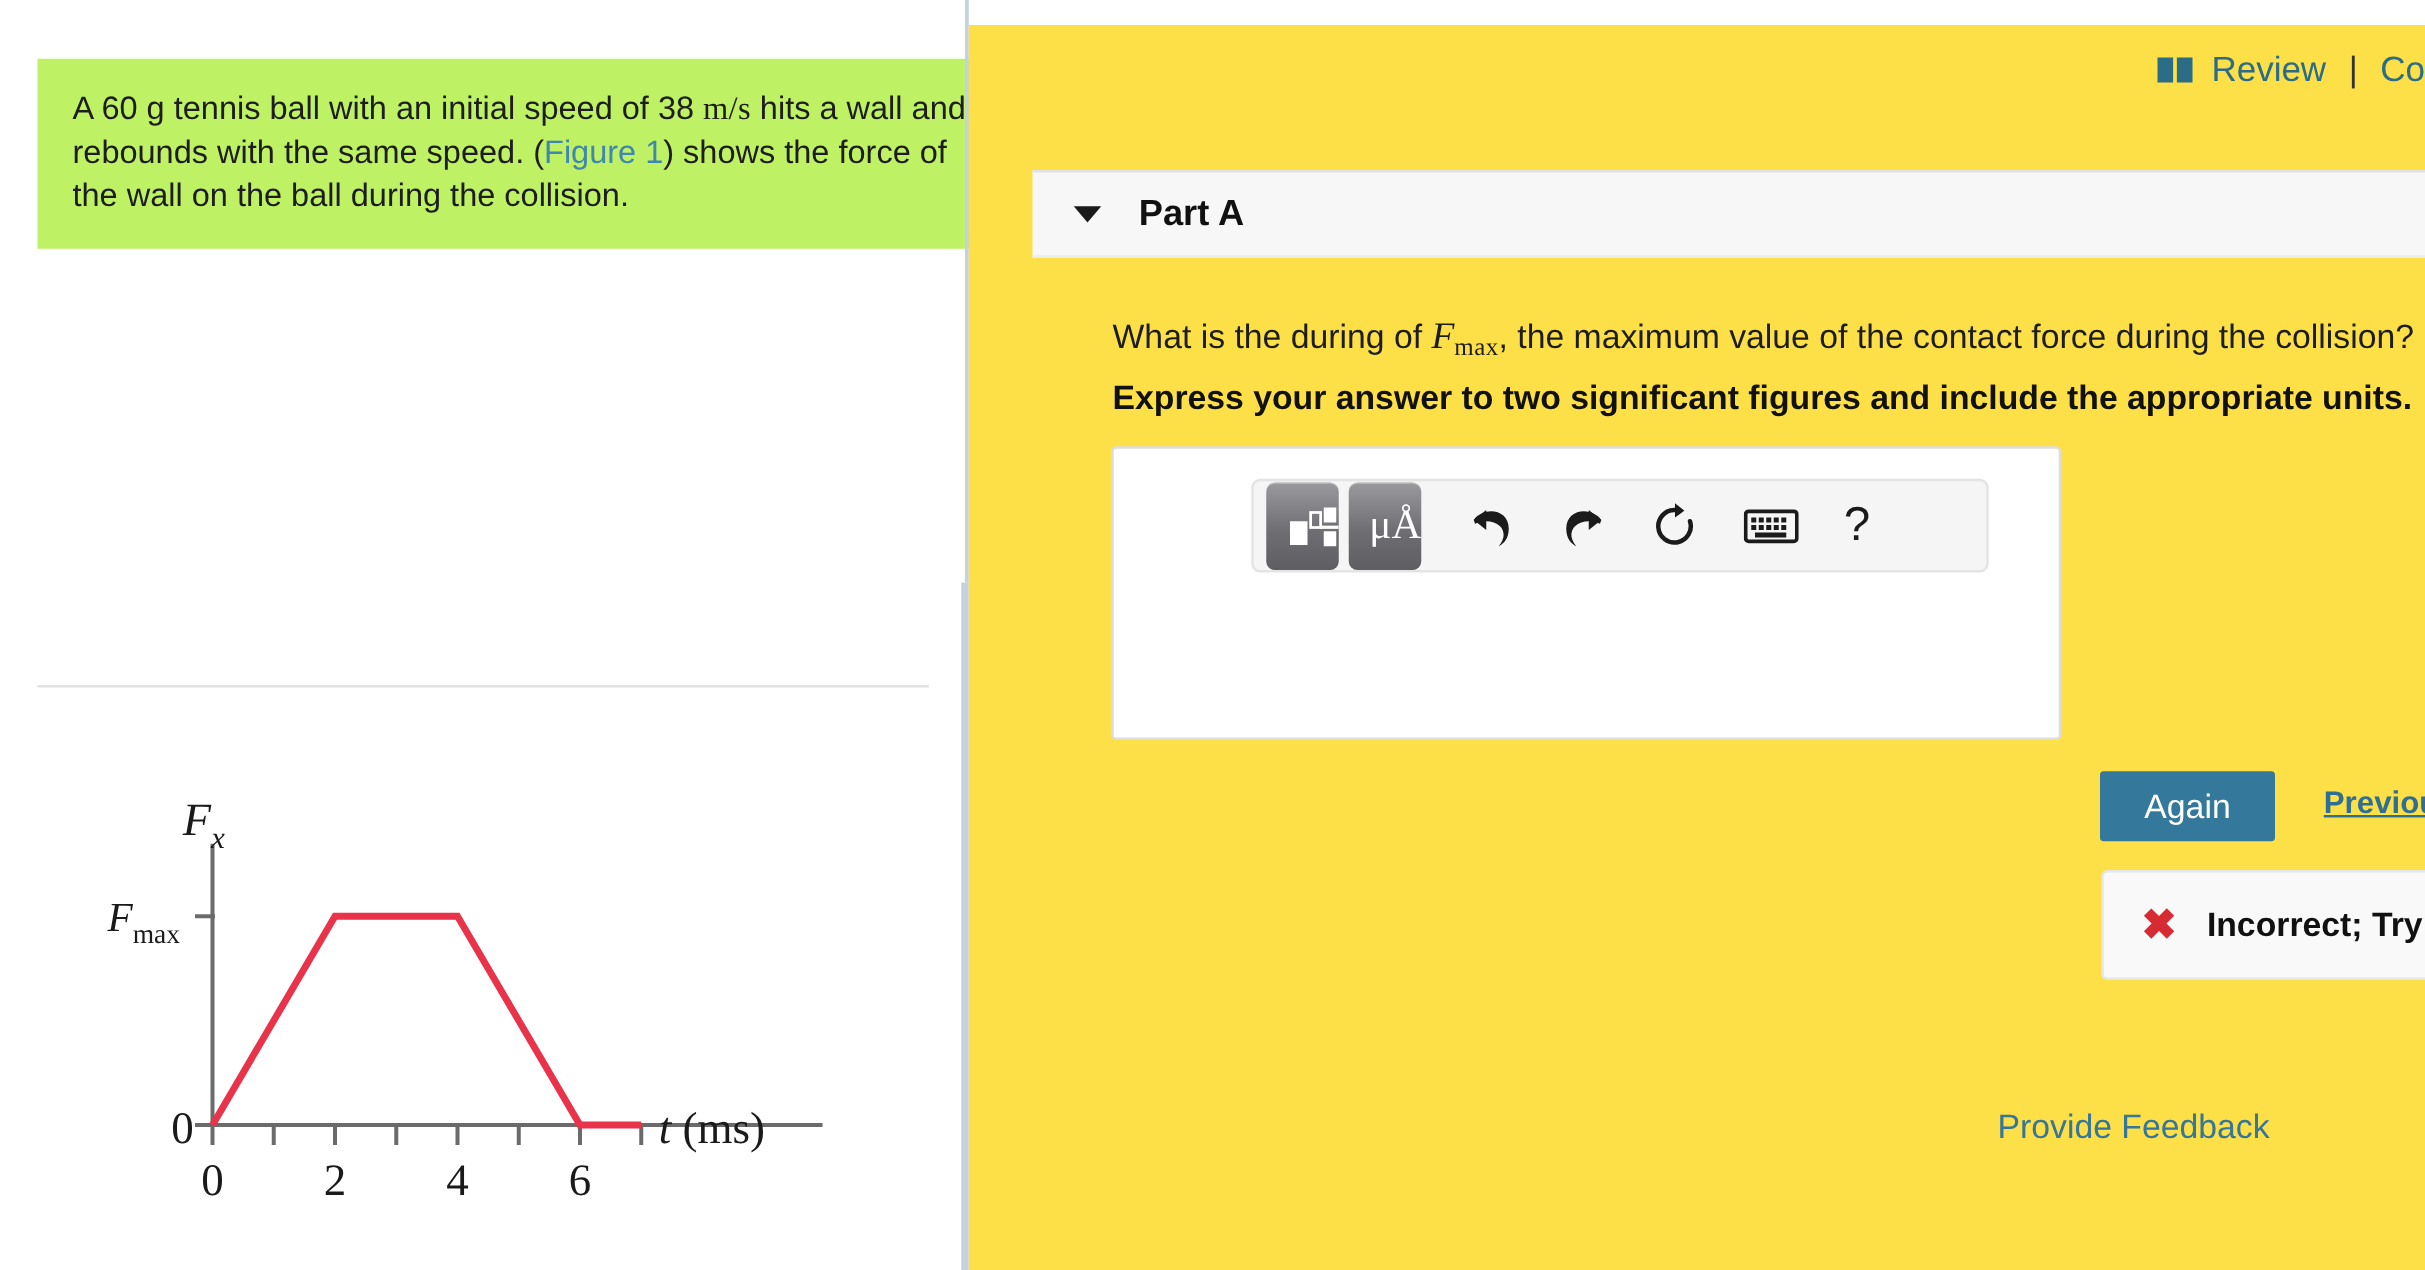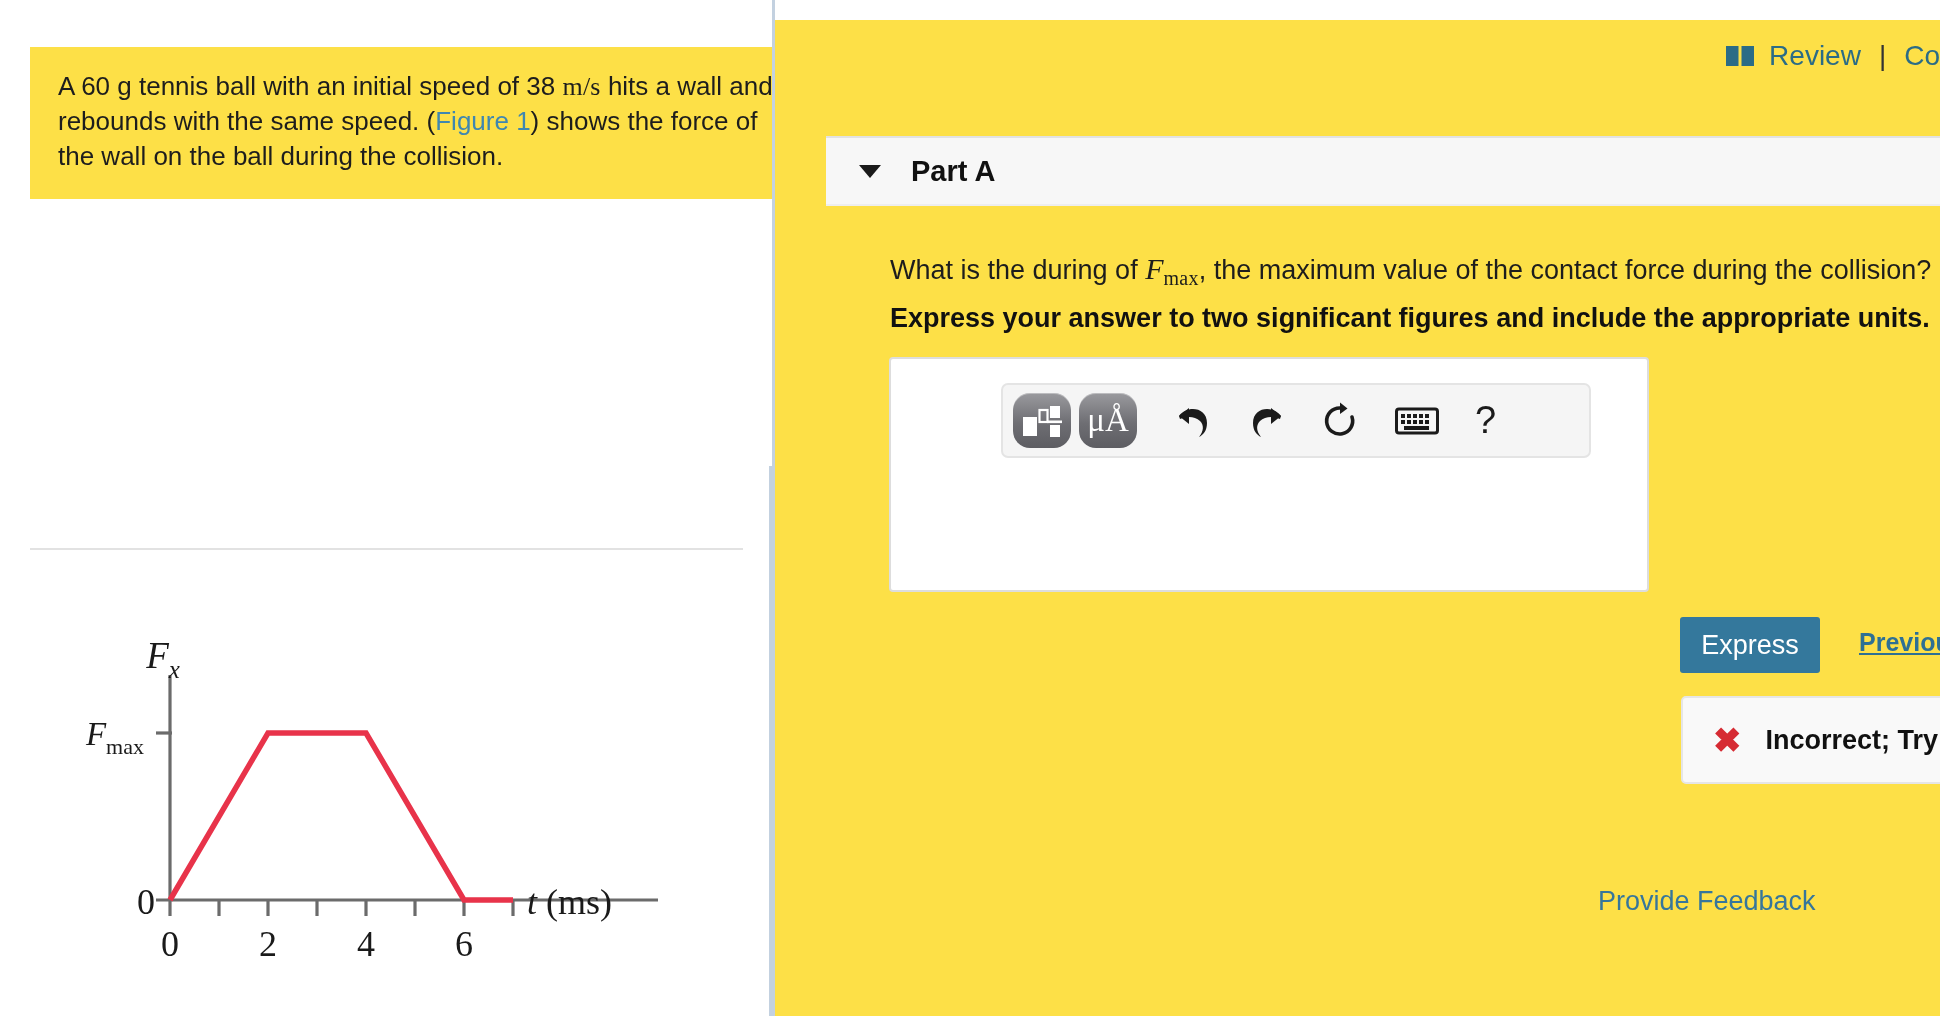--- a/index.html
+++ b/index.html
@@ -23,21 +23,21 @@
     width: 773px;
     height: 1016px;
     background: #ffffff;
   }
 
   #problem-statement {
     position: absolute;
     left: 30px;
     top: 47px;
     width: 787px;
-    background: #fde047;
+    background: #bef264;
     padding: 22px 28px 26px 28px;
     box-sizing: border-box;
   }
   #problem-statement .ptext {
     font-size: 26px;
     line-height: 1.32;
     color: #1d1d1d;
     font-family: "Liberation Sans", sans-serif;
   }
   .mathfrac {
@@ -230,26 +230,26 @@
     width: 590px;
     height: 75px;
     background: #f5f5f5;
     border: 2px solid #e4e4e4;
     border-radius: 7px;
     display: flex;
     align-items: center;
     box-sizing: border-box;
   }
   .tool-sq {
-    width: 58px; height: 55px;
-    border-radius: 17px;
+    width: 58px; height: 70px;
+    border-radius: 7px;
     background: linear-gradient(to bottom, #9a9a9e 0%, #6e6e73 55%, #5d5d62 100%);
     display: flex;
     align-items: center;
-    justify-content: center;
+    justify-content: flex-end;
     cursor: pointer;
     box-shadow: inset 0 1px 0 rgba(255,255,255,.35);
   }
   #tool-template { margin-left: 10px; }
   #tool-units { margin-left: 8px; }
   .tool-ic {
     display: flex;
     align-items: center;
     justify-content: center;
     cursor: pointer;
@@ -510,21 +510,21 @@
           <rect x="30" y="14" width="4" height="4" fill="#1b1b1b"></rect>
           <rect x="9" y="20" width="25" height="4" fill="#1b1b1b"></rect>
         </svg>
       </div>
 
       <div class="tool-ic" id="tool-help">?</div>
     </div>
 
   </div>
 
-  <button id="submit-button">Express</button>
+  <button id="submit-button">Again</button>
   <div class="answer-link" id="prev-answers-link">Previous Answers</div>
 
   <div id="feedback-box">
     <div id="feedback-icon">✖</div>
     <div id="feedback-text">Incorrect; Try Again; 14 attempts remaining</div>
   </div>
 
   <div id="provide-feedback-link">Provide Feedback</div>
 
 </div>

